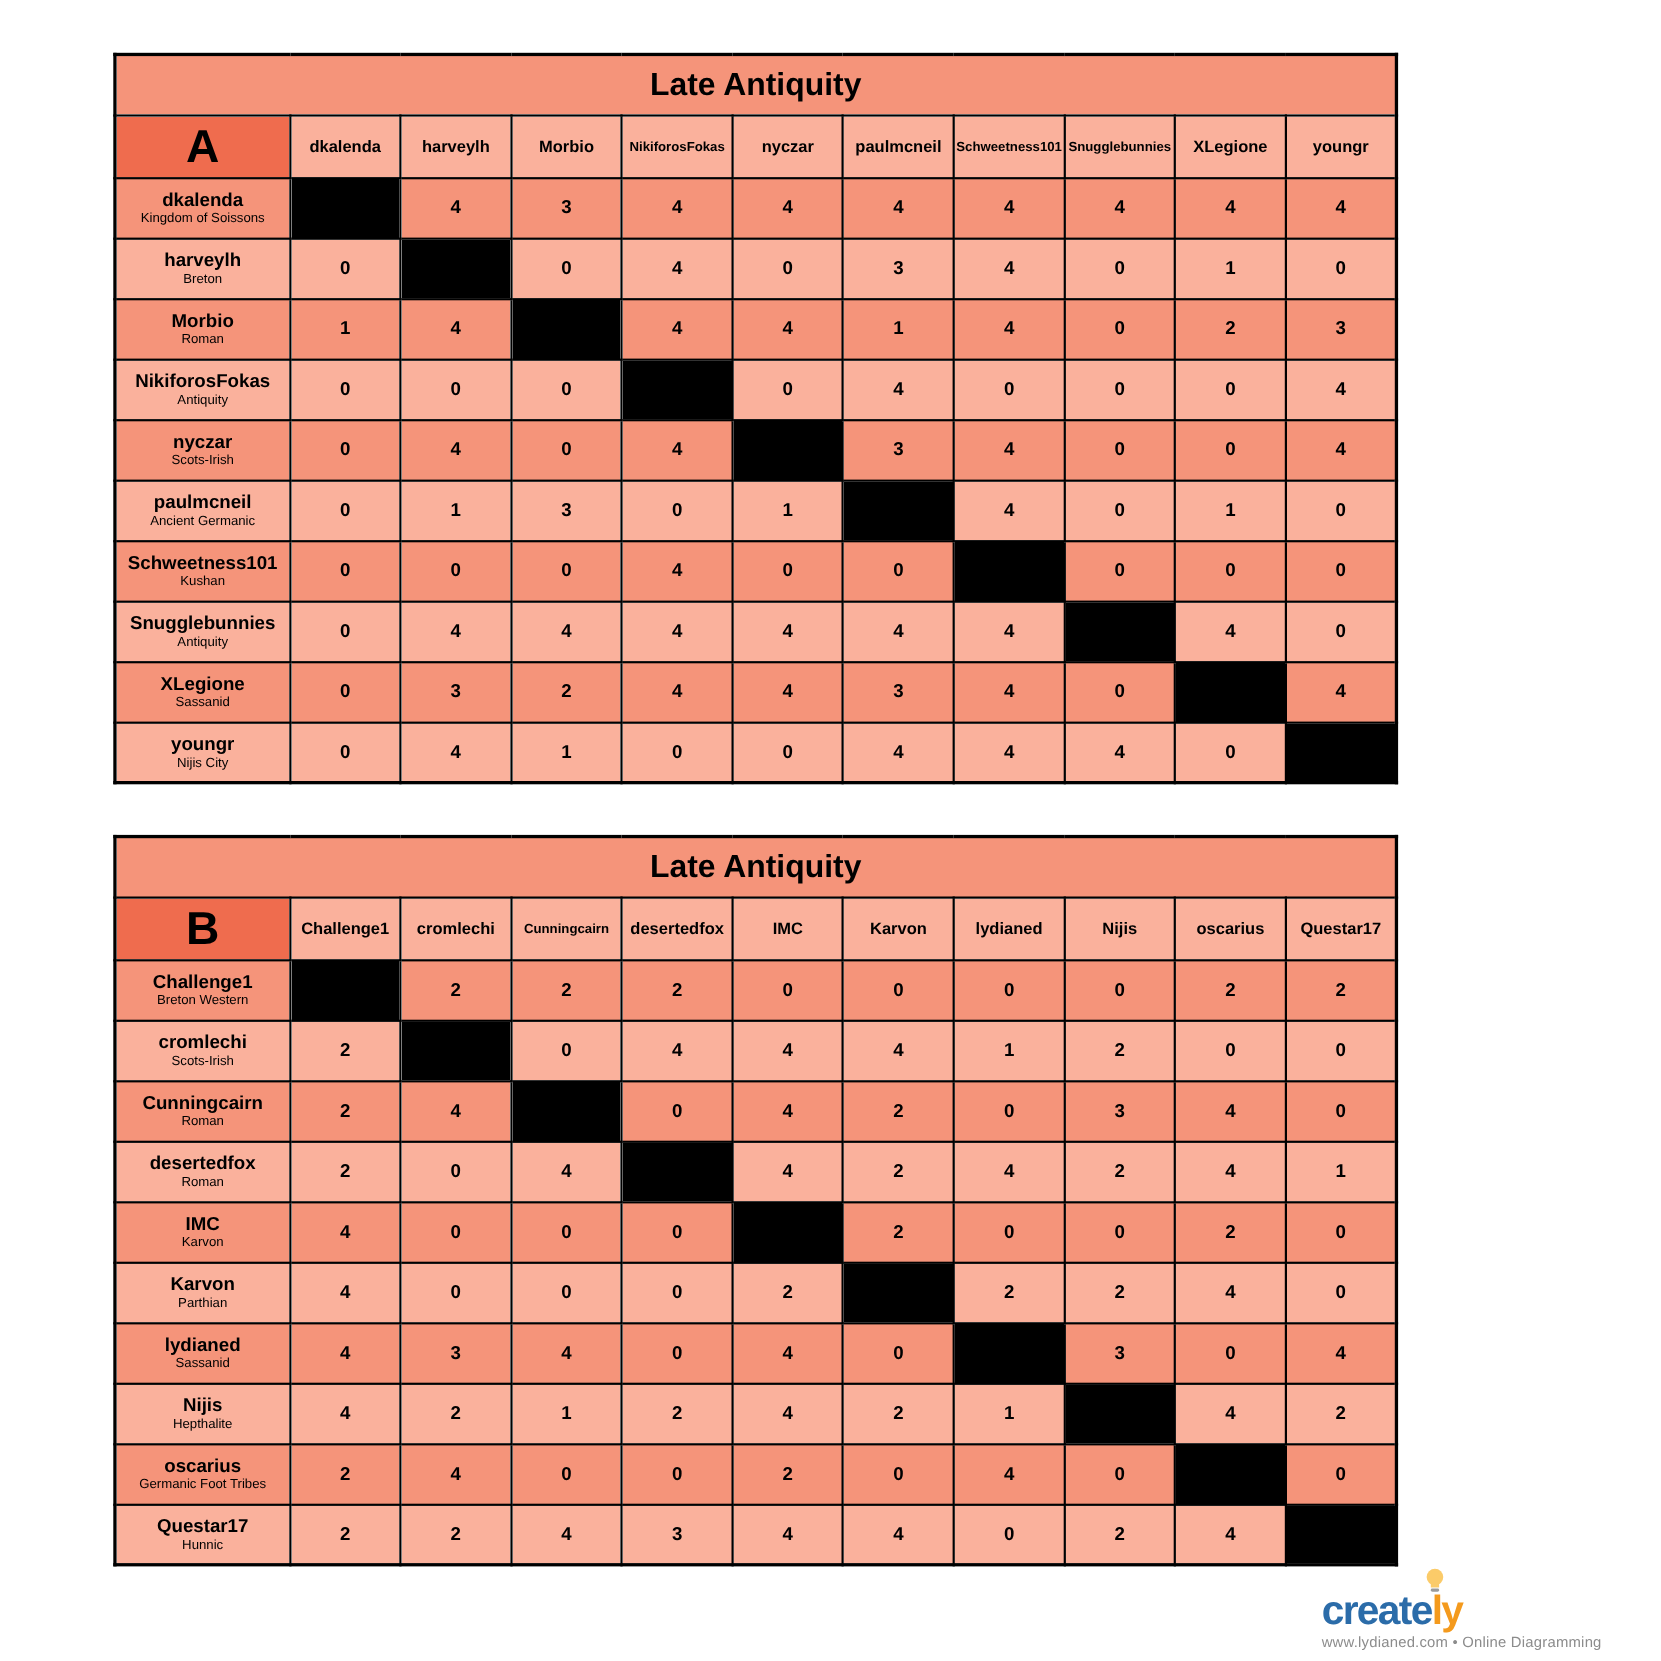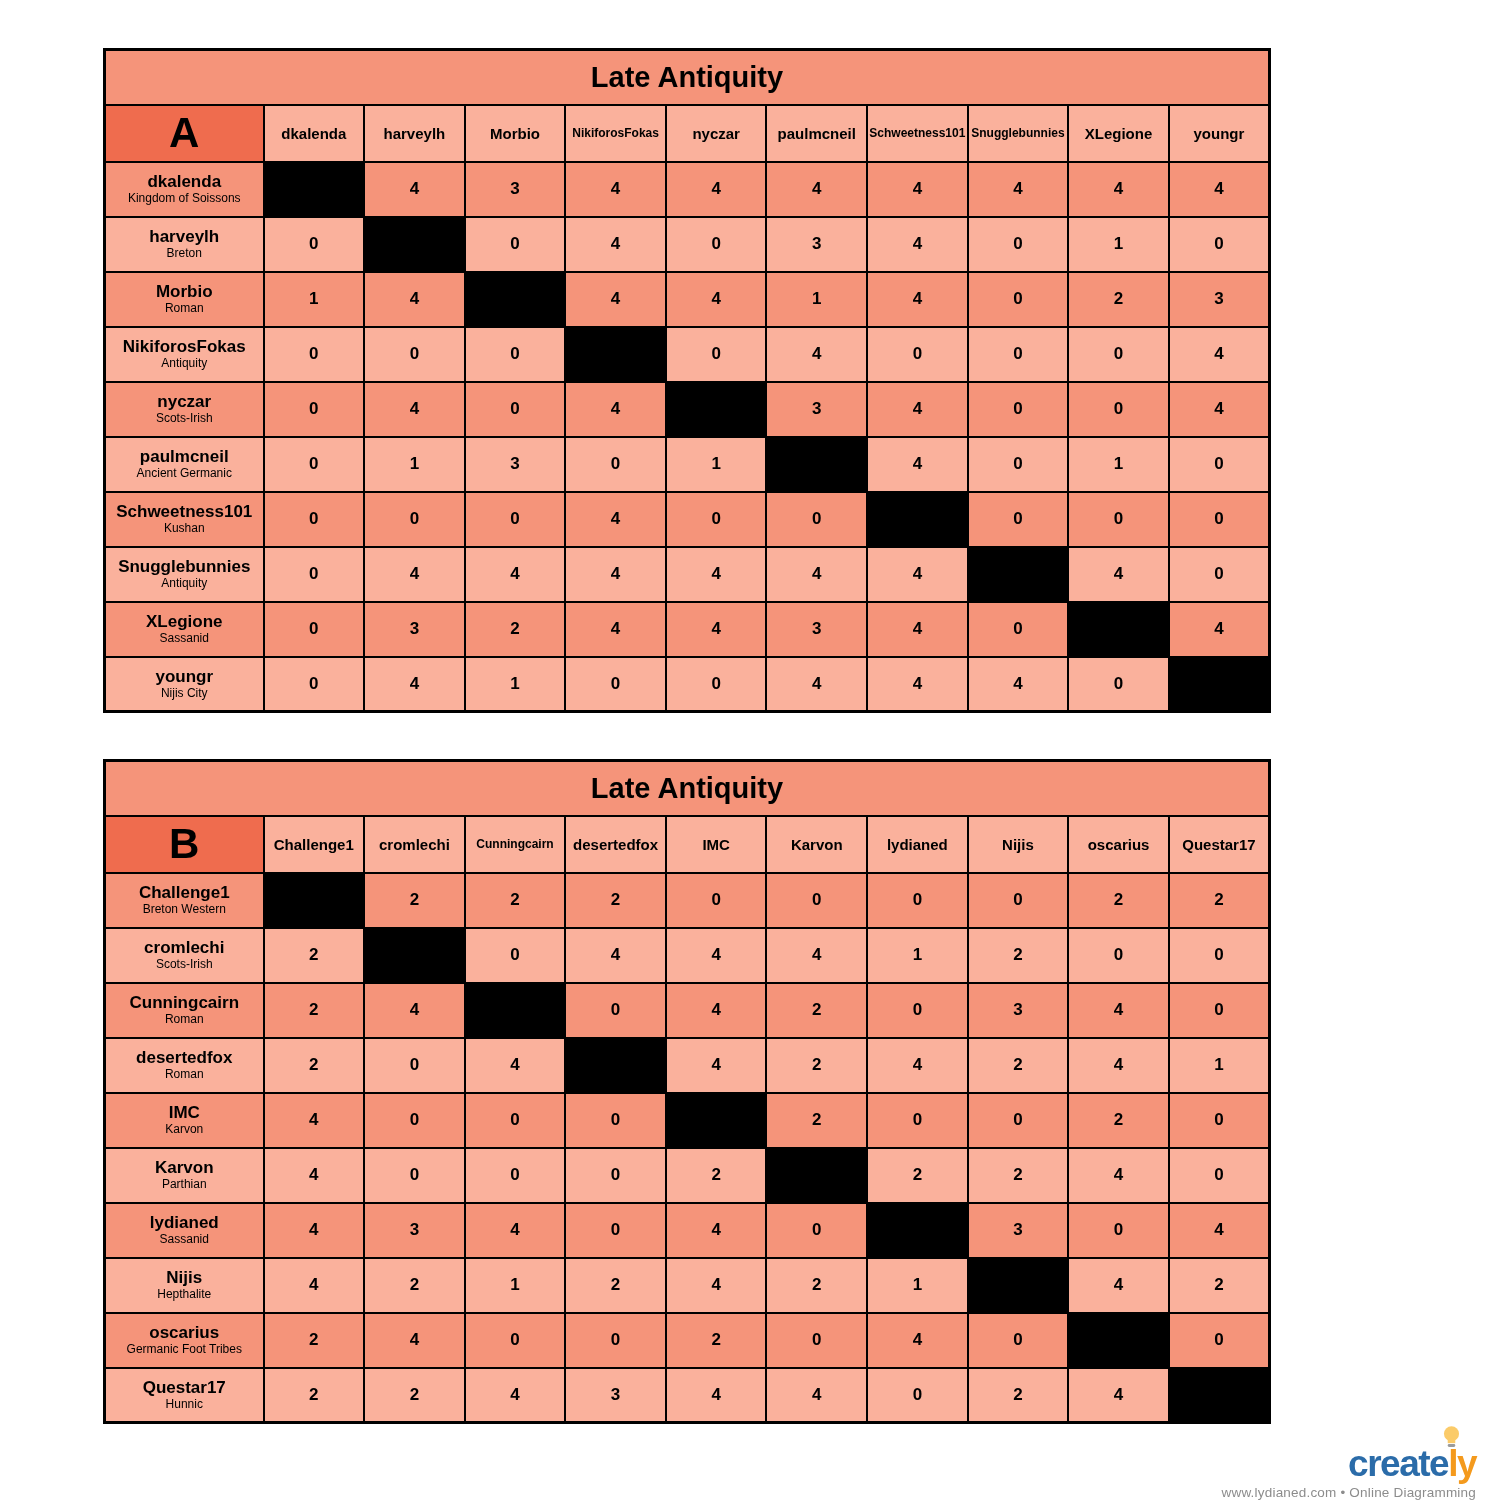--- a/index.html
+++ b/index.html
@@ -51,21 +51,21 @@
   }
   th.col-head.small{font-size:12px;}
   tbody tr{height:55px;}
   tbody tr.dark td, tbody tr.dark th{background:var(--row-dark);}
   tbody tr.light td, tbody tr.light th{background:var(--row-light);}
   th.row-head .player-name{display:block;font-size:17px;font-weight:bold;line-height:1.15;}
   th.row-head .civ-name{display:block;font-size:12px;font-weight:normal;line-height:1.15;}
   td.score{font-size:17px;font-weight:bold;}
   tbody tr td.diag{background:var(--diagonal) !important;}
   .footer{
-    position:absolute;right:34px;bottom:10px;text-align:right;
+    position:absolute;right:54px;bottom:10px;text-align:left;
   }
   .logo-row{
     position:relative;display:inline-block;
     font-size:37px;font-weight:bold;letter-spacing:-1.5px;line-height:1;
     padding-top:14px;
   }
   .logo-create{color:var(--logo-blue);}
   .logo-ly{color:var(--logo-orange);}
   .bulb{position:absolute;top:-6px;right:16px;line-height:0;}
   .tagline{

